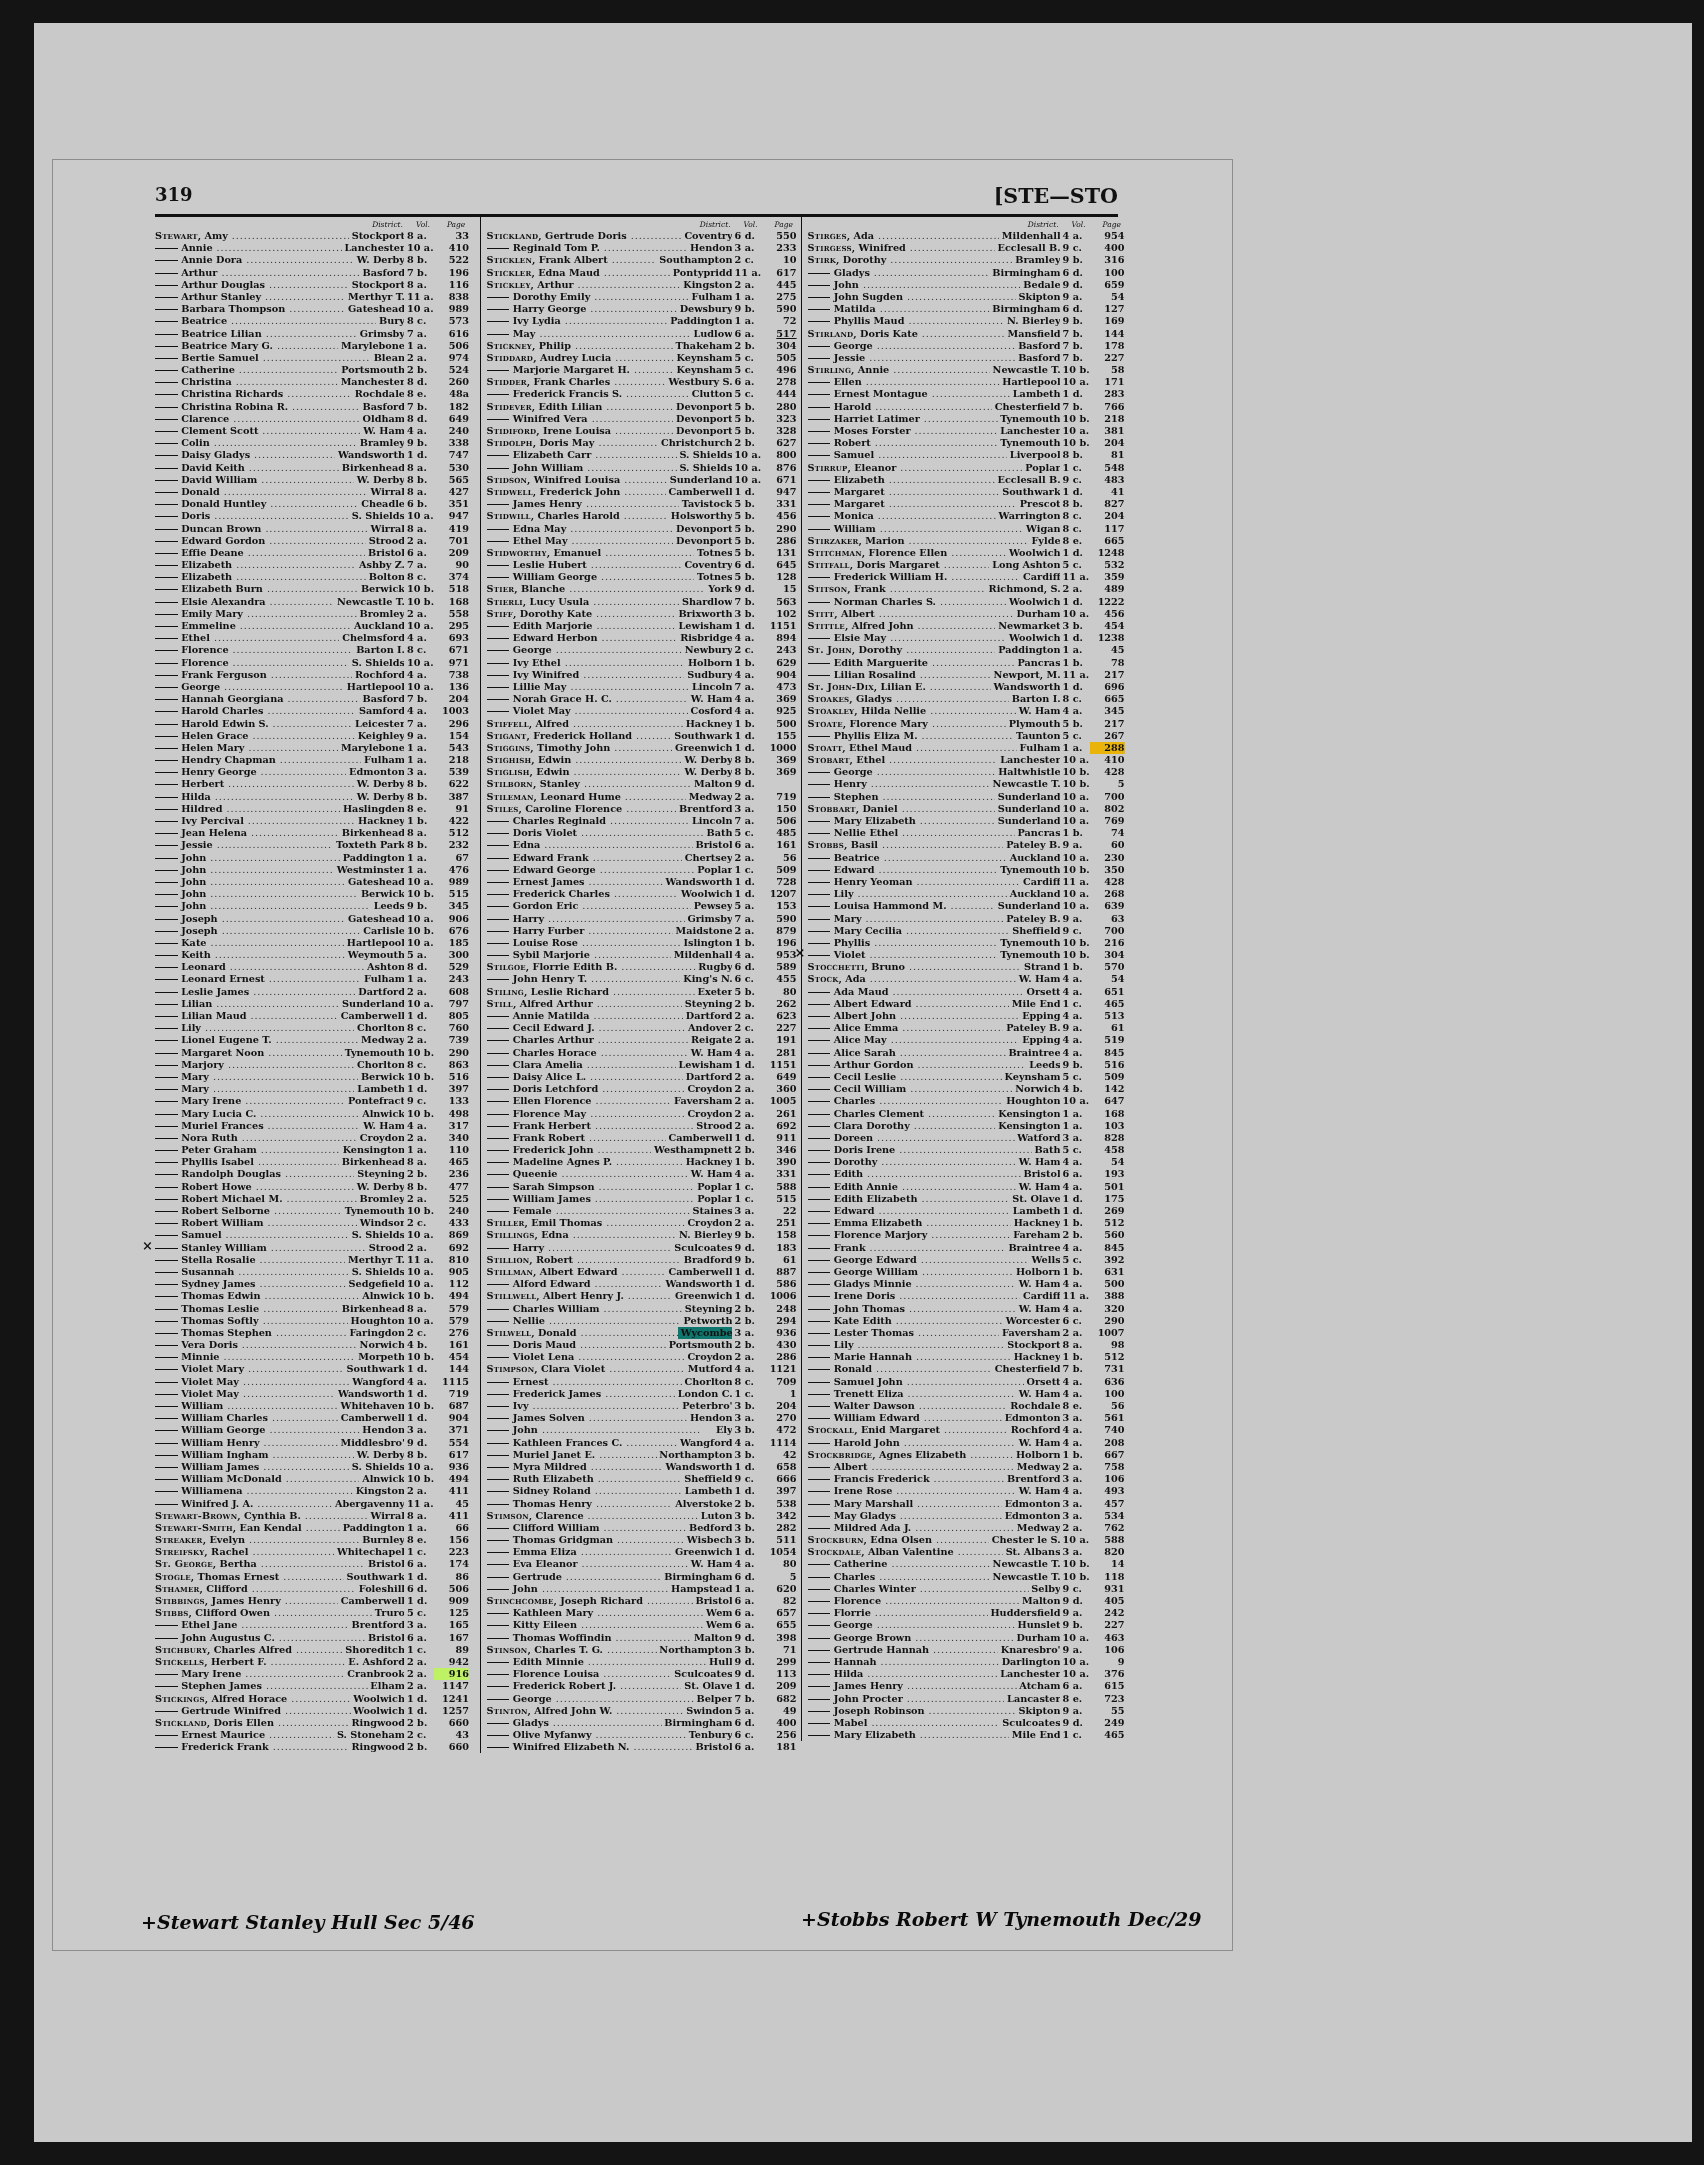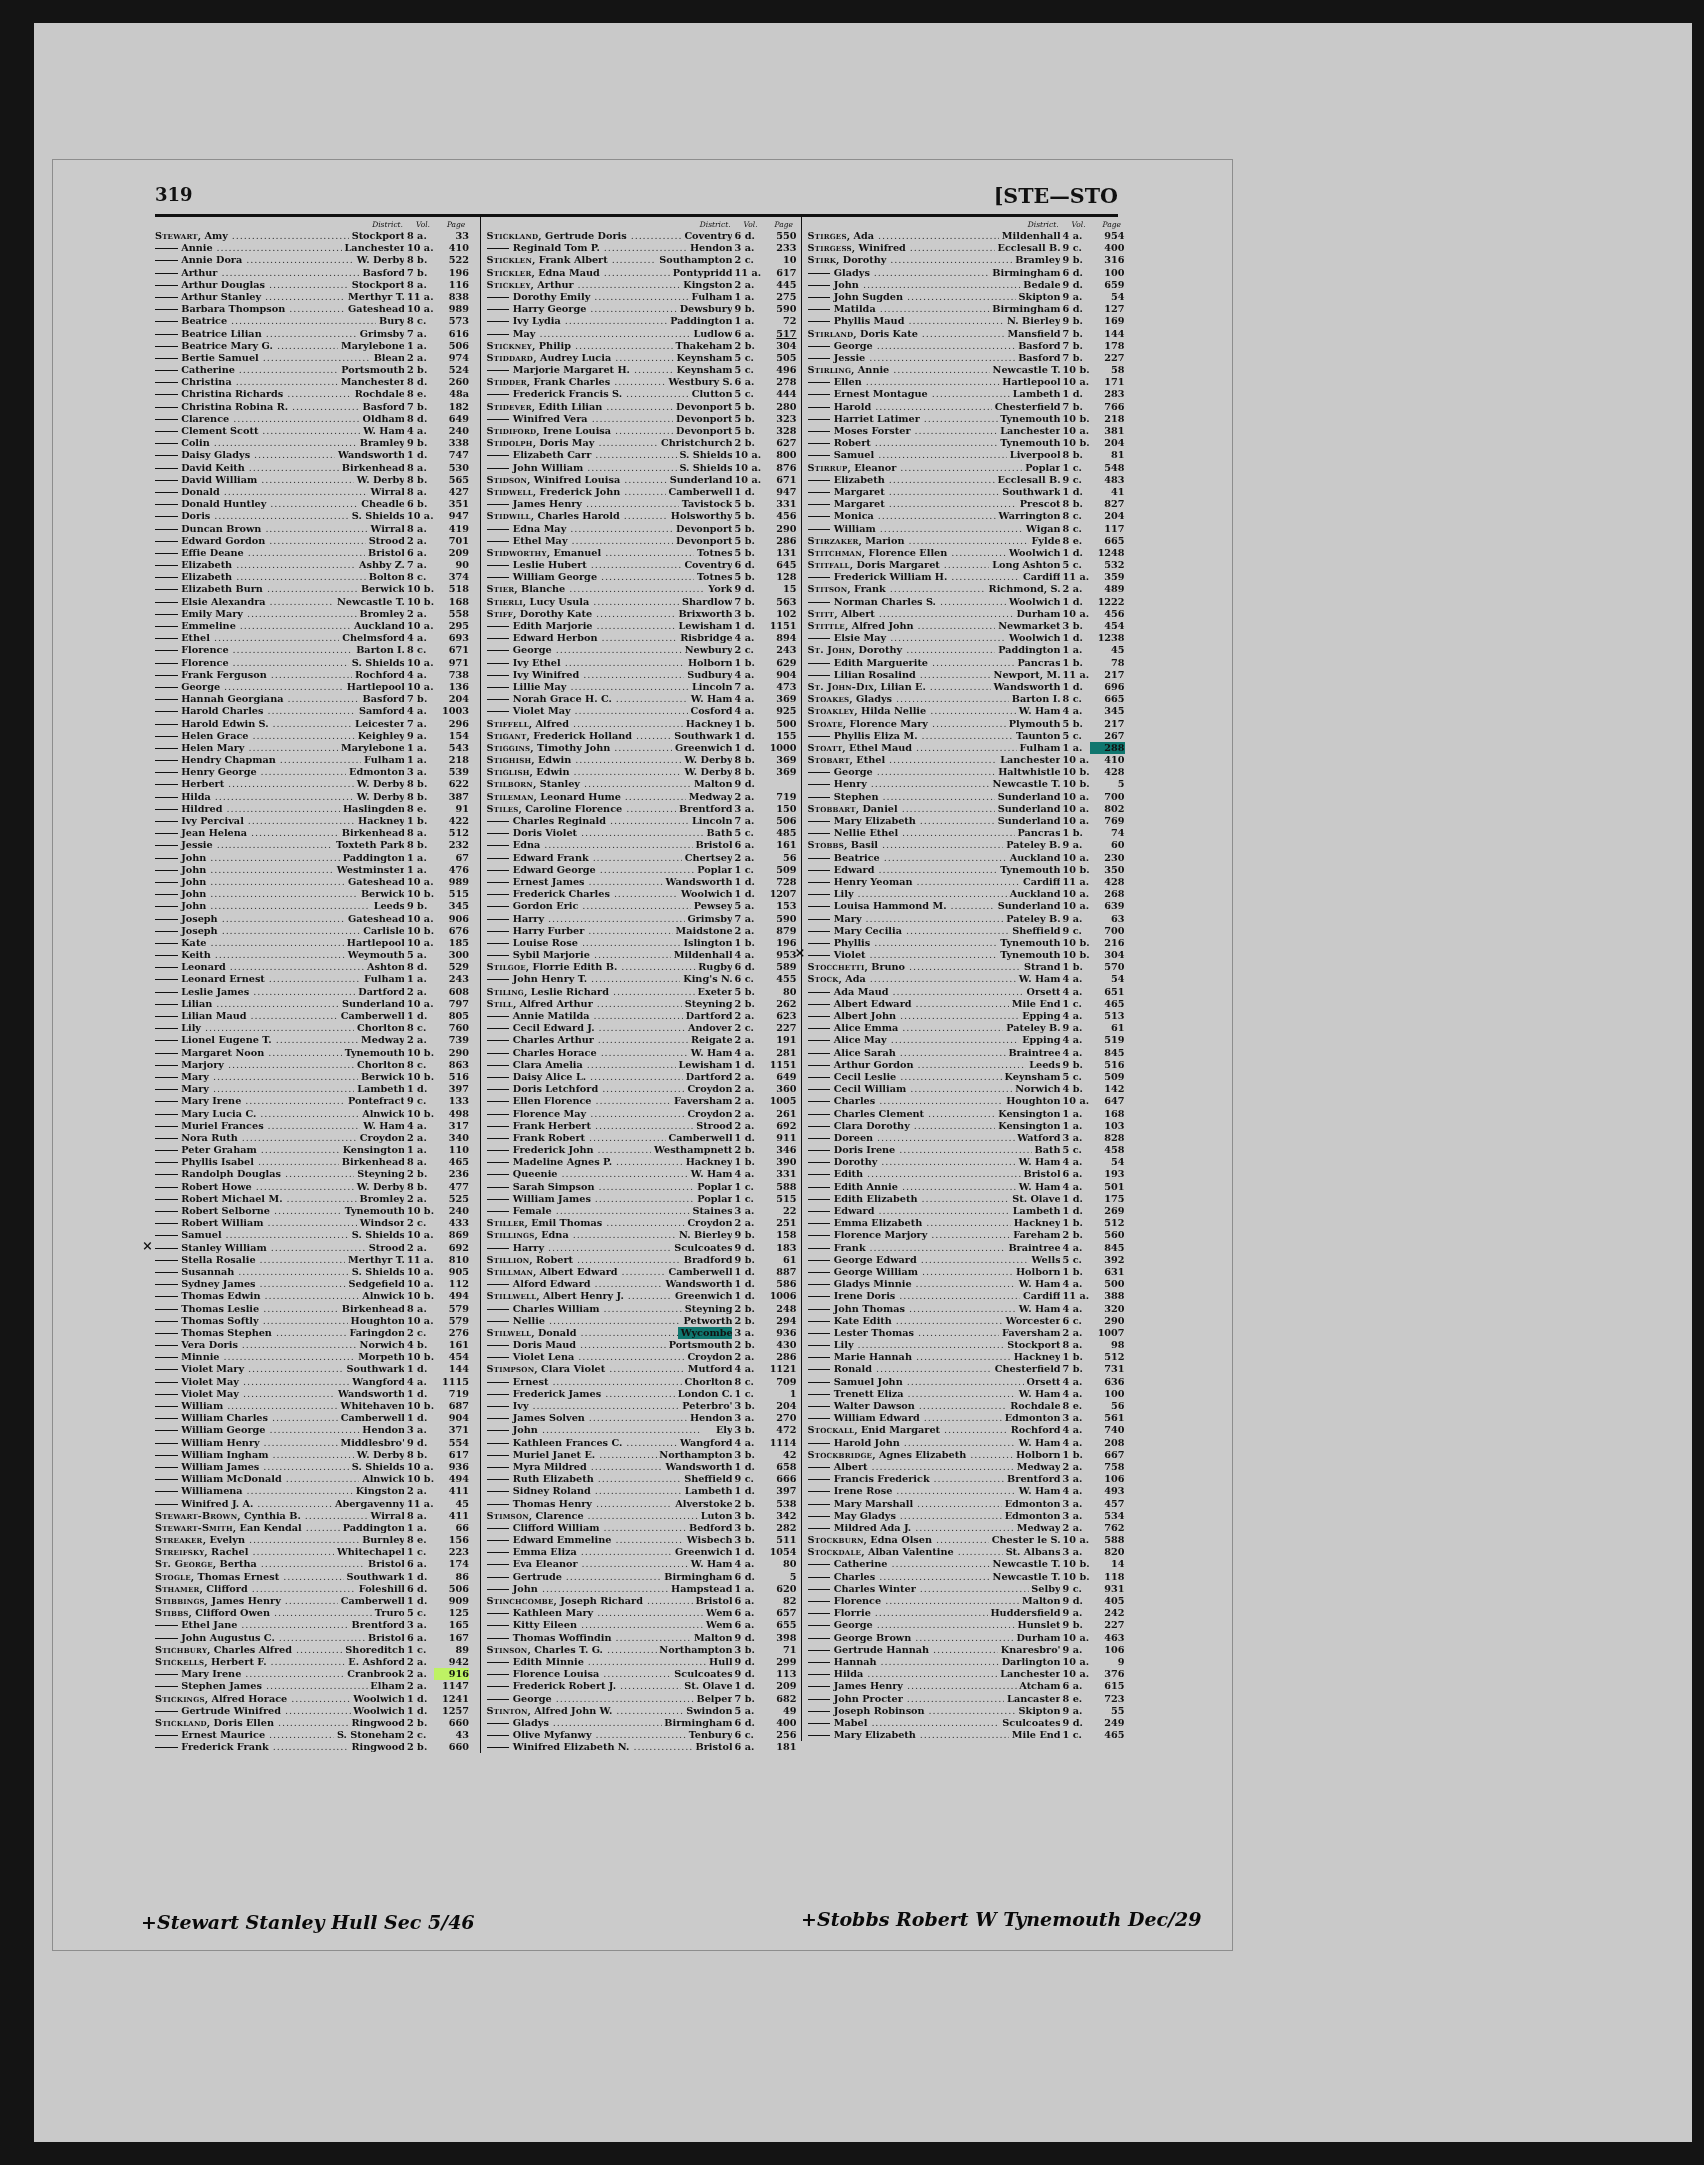--- a/index.html
+++ b/index.html
@@ -1447,21 +1447,21 @@
       <span class="vol" style="background: rgb(203, 203, 203); padding-left: 2.8px;">3 b.</span>
       <span class="pg" style="background: rgb(203, 203, 203); padding-left: 2.8px;">342</span>
     </div>
     <div class="row sub">
       <span class="name" style="right: 64px;"><span class="dash"></span><span>Clifford William</span><span class="dots"> ........................................</span></span>
       <span class="dist" style="background: rgb(203, 203, 203); padding-left: 2.8px;">Bedford</span>
       <span class="vol" style="background: rgb(203, 203, 203); padding-left: 2.8px;">3 b.</span>
       <span class="pg" style="background: rgb(203, 203, 203); padding-left: 2.8px;">282</span>
     </div>
     <div class="row sub">
-      <span class="name" style="right: 64px;"><span class="dash"></span><span>Edward Emmeline</span><span class="dots"> ........................................</span></span>
+      <span class="name" style="right: 64px;"><span class="dash"></span><span>Thomas Gridgman</span><span class="dots"> ........................................</span></span>
       <span class="dist" style="background: rgb(203, 203, 203); padding-left: 2.8px;">Wisbech</span>
       <span class="vol" style="background: rgb(203, 203, 203); padding-left: 2.8px;">3 b.</span>
       <span class="pg" style="background: rgb(203, 203, 203); padding-left: 2.8px;">511</span>
     </div>
     <div class="row sub">
       <span class="name" style="right: 64px;"><span class="dash"></span><span>Emma Eliza</span><span class="dots"> ........................................</span></span>
       <span class="dist" style="background: rgb(203, 203, 203); padding-left: 2.8px;">Greenwich</span>
       <span class="vol" style="background: rgb(203, 203, 203); padding-left: 2.8px;">1 d.</span>
       <span class="pg" style="background: rgb(203, 203, 203); padding-left: 2.8px;">1054</span>
     </div>
@@ -1817,21 +1817,21 @@
     <div class="row sub">
       <span class="name" style="right: 64px;"><span class="dash"></span><span>Phyllis Eliza M.</span><span class="dots"> ........................................</span></span>
       <span class="dist" style="background: rgb(203, 203, 203); padding-left: 2.8px;">Taunton</span>
       <span class="vol" style="background: rgb(203, 203, 203); padding-left: 2.8px;">5 c.</span>
       <span class="pg" style="background: rgb(203, 203, 203); padding-left: 2.8px;">267</span>
     </div>
     <div class="row">
       <span class="name" style="right: 64px;"><span class="surname">Stoatt</span>, <span>Ethel Maud</span><span class="dots"> ........................................</span></span>
       <span class="dist" style="background: rgb(203, 203, 203); padding-left: 2.8px;">Fulham</span>
       <span class="vol" style="background: rgb(203, 203, 203); padding-left: 2.8px;">1 a.</span>
-      <span class="pg" style="background: #0f766e; padding-left: 2.8px;">288</span>
+      <span class="pg" style="background: #eab308; padding-left: 2.8px;">288</span>
     </div>
     <div class="row">
       <span class="name" style="right: 64px;"><span class="surname">Stobart</span>, <span>Ethel</span><span class="dots"> ........................................</span></span>
       <span class="dist" style="background: rgb(203, 203, 203); padding-left: 2.8px;">Lanchester</span>
       <span class="vol" style="background: rgb(203, 203, 203); padding-left: 2.8px;">10 a.</span>
       <span class="pg" style="background: rgb(203, 203, 203); padding-left: 2.8px;">410</span>
     </div>
     <div class="row sub">
       <span class="name" style="right: 64px;"><span class="dash"></span><span>George</span><span class="dots"> ........................................</span></span>
       <span class="dist" style="background: rgb(203, 203, 203); padding-left: 2.8px;">Haltwhistle</span>

